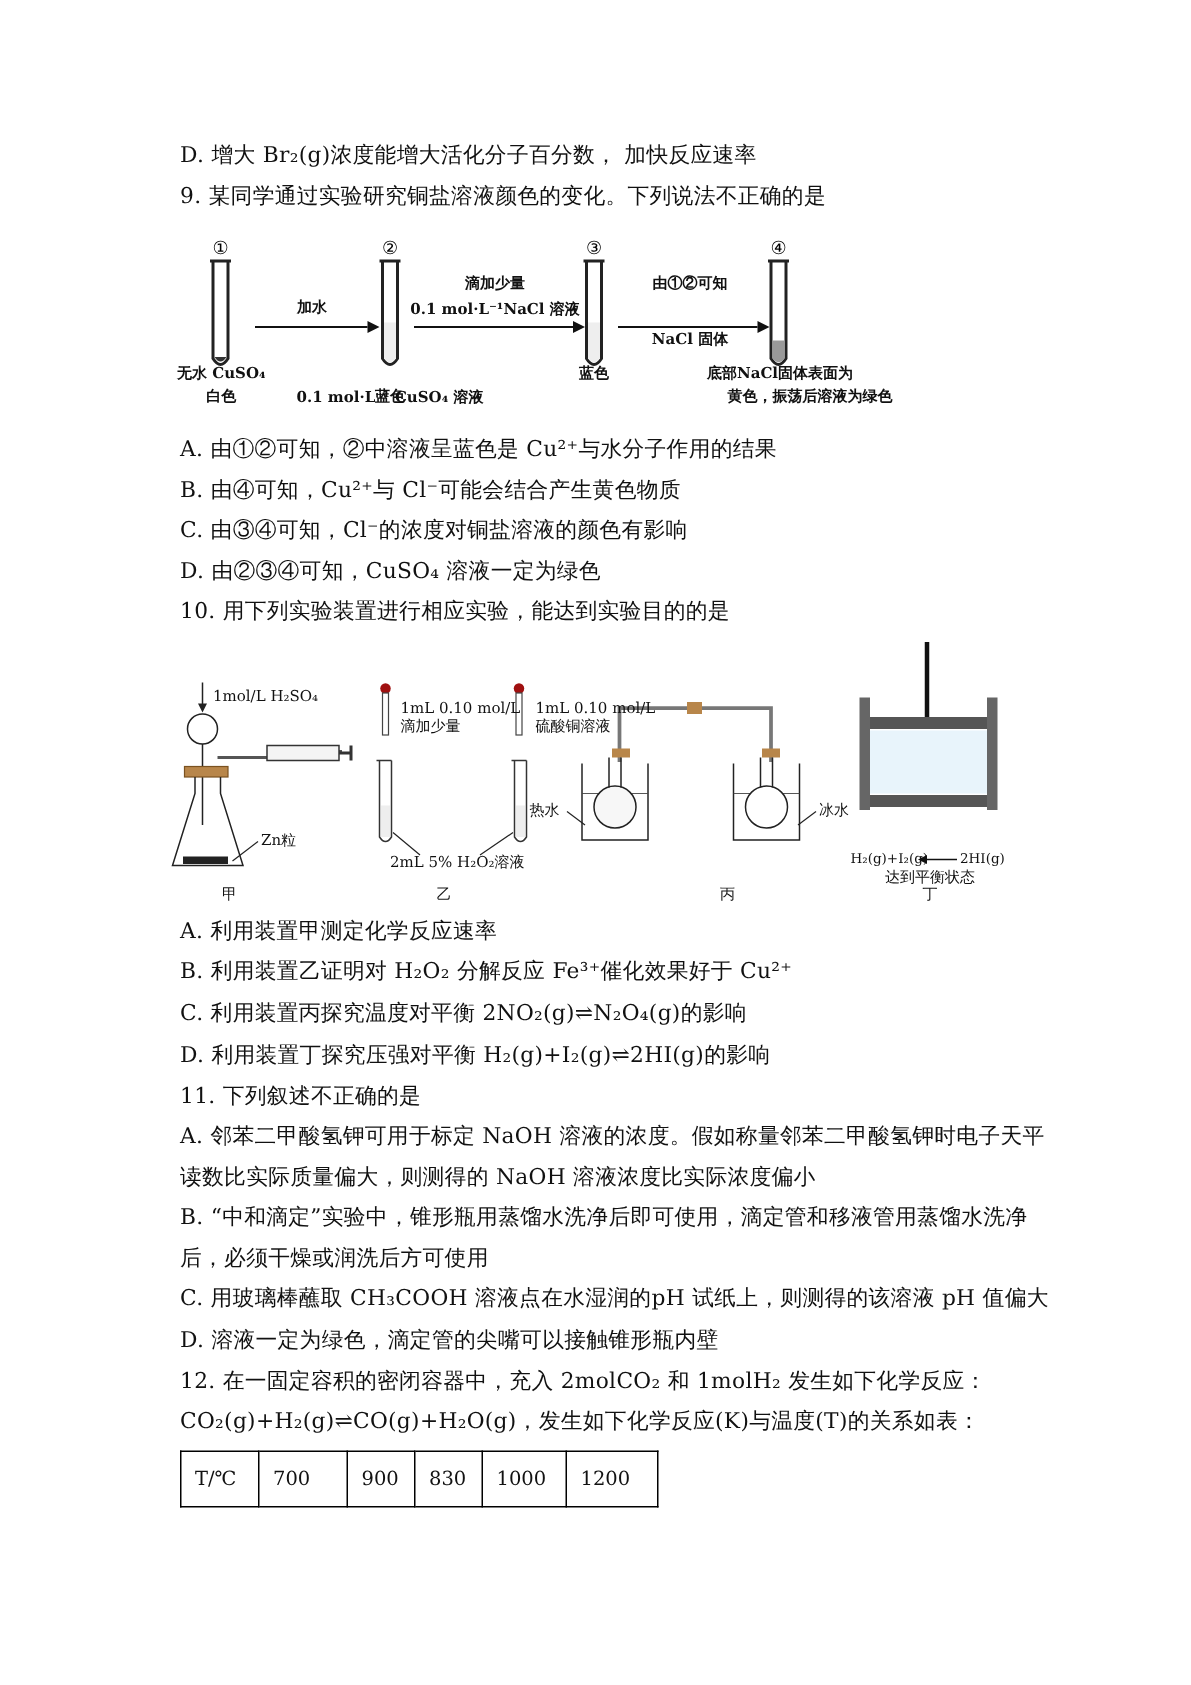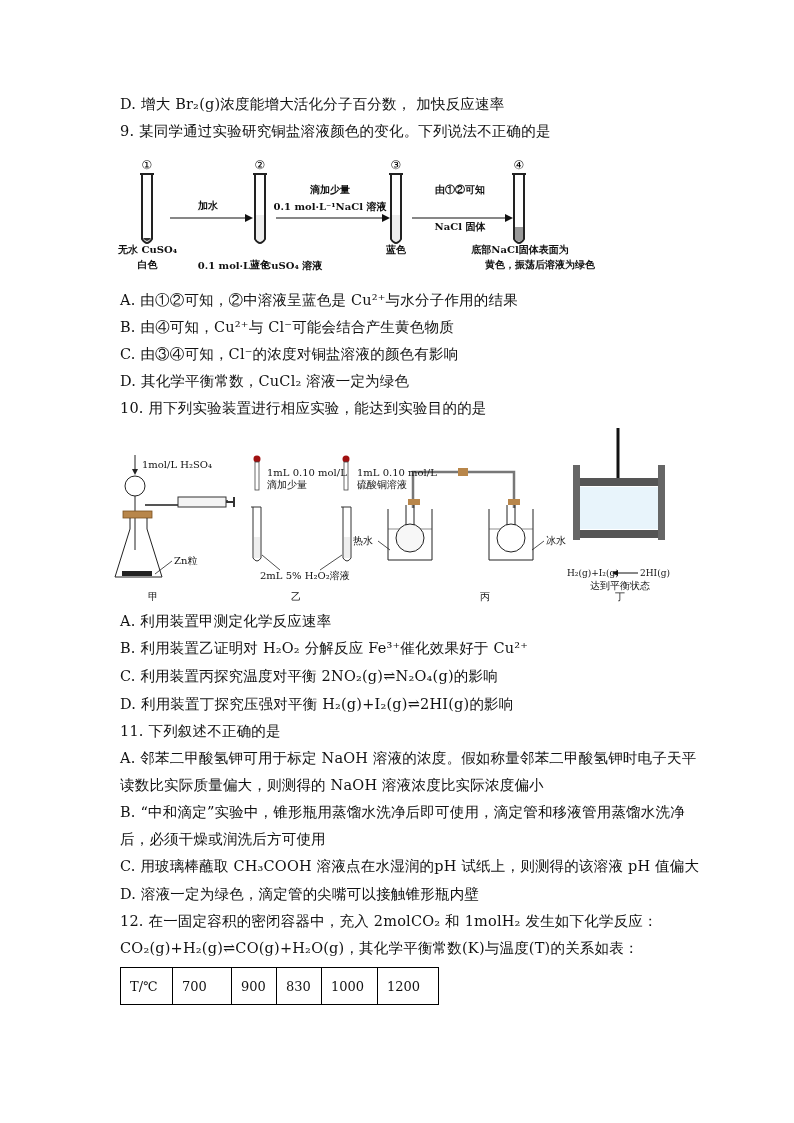--- a/index.html
+++ b/index.html
@@ -57,21 +57,21 @@
   <div class="lbl" style="left:85px;top:88px;width:130px;margin-top:16px;">0.1 mol·L⁻¹  CuSO₄ 溶液</div>
   <div class="lbl" style="left:85px;top:103px;width:130px;">蓝色</div>
   <div class="lbl" style="left:260px;top:88px;width:52px;">蓝色</div>
   <div class="lbl" style="left:345px;top:88px;width:130px;">底部NaCl固体表面为</div>
   <div class="lbl" style="left:335px;top:103px;width:150px;text-align:right;">黄色，振荡后溶液为绿色</div>
 </div>
 
 <div class="line" style="top:290px">A.  由①②可知，②中溶液呈蓝色是 Cu²⁺与水分子作用的结果</div>
 <div class="line" style="top:317px">B.  由④可知，Cu²⁺与 Cl⁻可能会结合产生黄色物质</div>
 <div class="line" style="top:344px">C.  由③④可知，Cl⁻的浓度对铜盐溶液的颜色有影响</div>
-<div class="line" style="top:371px">D.  其化学平衡常数，CuCl₂ 溶液一定为绿色</div>
+<div class="line" style="top:371px">D.  由②③④可知，CuSO₄ 溶液一定为绿色</div>
 
 <div class="line" style="top:398px">10.  用下列实验装置进行相应实验，能达到实验目的的是</div>
 
 <div class="fig" style="left:110px;top:425px;width:560px;height:180px;">
   <svg width="560" height="180">
 
     <g>
       <line x1="25" y1="30" x2="25" y2="48" stroke="#222" stroke-width="1"></line>
       <path d="M22 44 L25 50 L28 44 Z" fill="#222"></path>
       <circle cx="25" cy="61" r="10" fill="none" stroke="#222" stroke-width="1"></circle>
@@ -152,21 +152,21 @@
 
 <div class="line" style="top:721px">11.  下列叙述不正确的是</div>
 <div class="line" style="top:748px">A.  邻苯二甲酸氢钾可用于标定 NaOH 溶液的浓度。假如称量邻苯二甲酸氢钾时电子天平</div>
 <div class="line" style="top:775px">读数比实际质量偏大，则测得的 NaOH 溶液浓度比实际浓度偏小</div>
 <div class="line" style="top:802px">B. “中和滴定”实验中，锥形瓶用蒸馏水洗净后即可使用，滴定管和移液管用蒸馏水洗净</div>
 <div class="line" style="top:829px">后，必须干燥或润洗后方可使用</div>
 <div class="line" style="top:856px">C.  用玻璃棒蘸取 CH₃COOH 溶液点在水湿润的pH 试纸上，则测得的该溶液 pH 值偏大</div>
 <div class="line" style="top:884px">D.  溶液一定为绿色，滴定管的尖嘴可以接触锥形瓶内壁</div>
 
 <div class="line" style="top:911px">12.  在一固定容积的密闭容器中，充入 2molCO₂ 和 1molH₂ 发生如下化学反应：</div>
-<div class="line" style="top:938px">CO₂(g)+H₂(g)⇌CO(g)+H₂O(g)，其化学平衡常数(K)与温度(T)的关系如表：</div>
+<div class="line" style="top:938px">CO₂(g)+H₂(g)⇌CO(g)+H₂O(g)，发生如下化学反应(K)与温度(T)的关系如表：</div>
 
 <table class="k">
   <tbody>
       <tr>
     <td style="width:42px">T/℃</td>
     <td style="width:49px">700</td>
     <td style="width:35px">900</td>
     <td style="width:35px">830</td>
     <td style="width:46px">1000</td>
     <td style="width:51px">1200</td>

